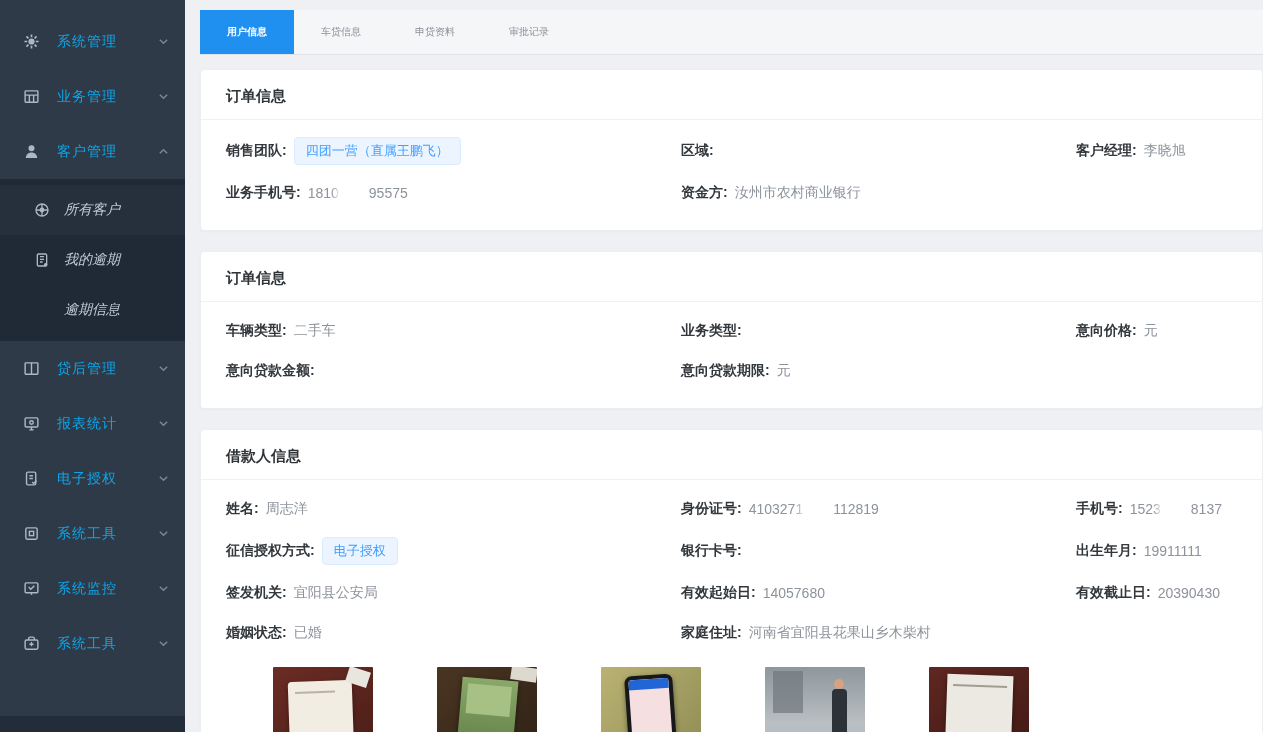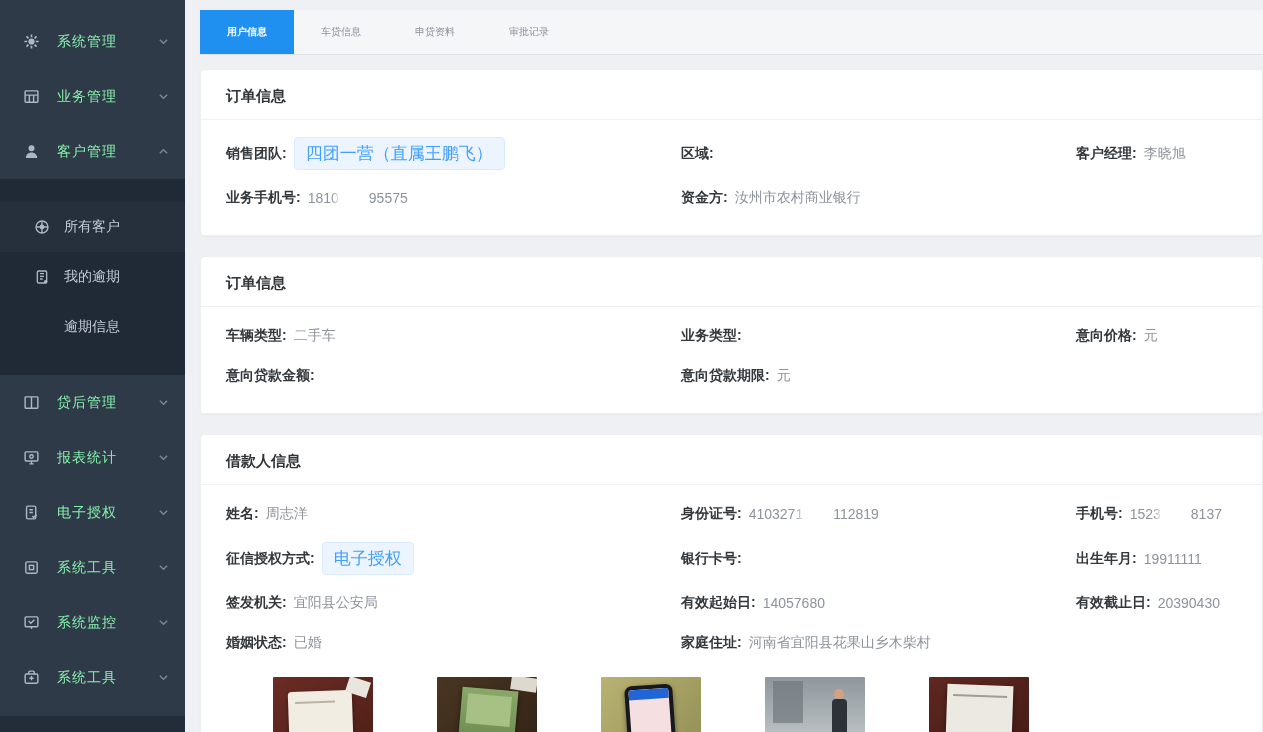--- a/index.html
+++ b/index.html
@@ -4,25 +4,25 @@
 <style>
   * { margin:0; padding:0; box-sizing:border-box; }
   html,body { width:1263px; height:732px; overflow:hidden;
     font-family:"Liberation Sans","DejaVu Sans",sans-serif; background:#eef0f3; }
   .app { display:flex; width:1263px; height:732px; }
 
   
   .sidebar { width:185px; height:732px; background:#2e3a47; flex:none;
     display:flex; flex-direction:column; padding-top:14px; position:relative; }
   .side-item { height:55px; display:flex; align-items:center; padding:0 16px 0 23px;
-    color:#86efac; font-size:14px; cursor:pointer; }
+    color:#0ea5e9; font-size:14px; cursor:pointer; }
   .side-item .mi { width:17px; height:17px; margin-right:17px; color:#aeb8c4; flex:none; }
   .side-item .lbl { flex:1; letter-spacing:1px; }
   .chev { width:11px; height:11px; color:#7b8794; flex:none; }
-  .submenu { background:#1f2a36; padding:23px 0; }
+  .submenu { background:#1f2a36; padding:6px 0;font-style:italic; }
   .sub-item { height:50px; display:flex; align-items:center; padding-left:34px;
     color:#c3cbd5; font-size:14px; cursor:pointer; }
   .sub-item.active { background:#26303d; }
   .sub-item .mi { width:16px; height:16px; margin-right:14px; color:#aeb8c4; }
   .sub-item.noicon { padding-left:64px; }
   .side-footer { position:absolute; bottom:0; left:0; width:185px; height:16px; background:#232d39; }
 
   
   .main { flex:1; padding:10px 0 0 15px; height:732px; overflow:hidden; }
 
@@ -38,21 +38,21 @@
   .card-title { padding:17px 25px 13px 25px; font-size:15px; font-weight:bold;
     color:#2f3438; border-bottom:1px solid #f0f1f4; }
   .card-body { padding:9px 25px 17px 25px; }
   .frow { display:grid; grid-template-columns:455px 395px 1fr; padding:8px 0; align-items:center; }
   .fcell { display:flex; align-items:center; min-height:24px; }
   .flabel { font-size:14px; font-weight:bold; color:#33383d; white-space:nowrap; }
   .fvalue { font-size:14px; color:#8d939c; margin-left:7px; white-space:nowrap; }
   .redact { display:inline-block; width:30px; height:15px; background:#fff;
     border-radius:2px; box-shadow:0 0 6px 3px #ffffff; vertical-align:-3px; }
 
-  .tag { display:inline-block; margin-left:7px; padding:4px 11px; font-size:17px;
+  .tag { display:inline-block; margin-left:7px; padding:4px 11px; font-size:13px;
     color:#409eff; background:#ecf5ff; border:1px solid #d9ecff; border-radius:4px;
     cursor:pointer; white-space:nowrap; }
 
   
   .photos { display:flex; padding:14px 0 0 47px; }
   .photo-wrap { width:100px; margin-right:64px; text-align:center; }
   .thumb { width:100px; height:102px; cursor:pointer; position:relative; overflow:hidden; border-radius:1px; }
 
   .t1 { background:linear-gradient(145deg,#6b2c24,#471c16); }
   .t1 .idcard { position:absolute; left:16px; top:14px; width:64px; height:76px;

